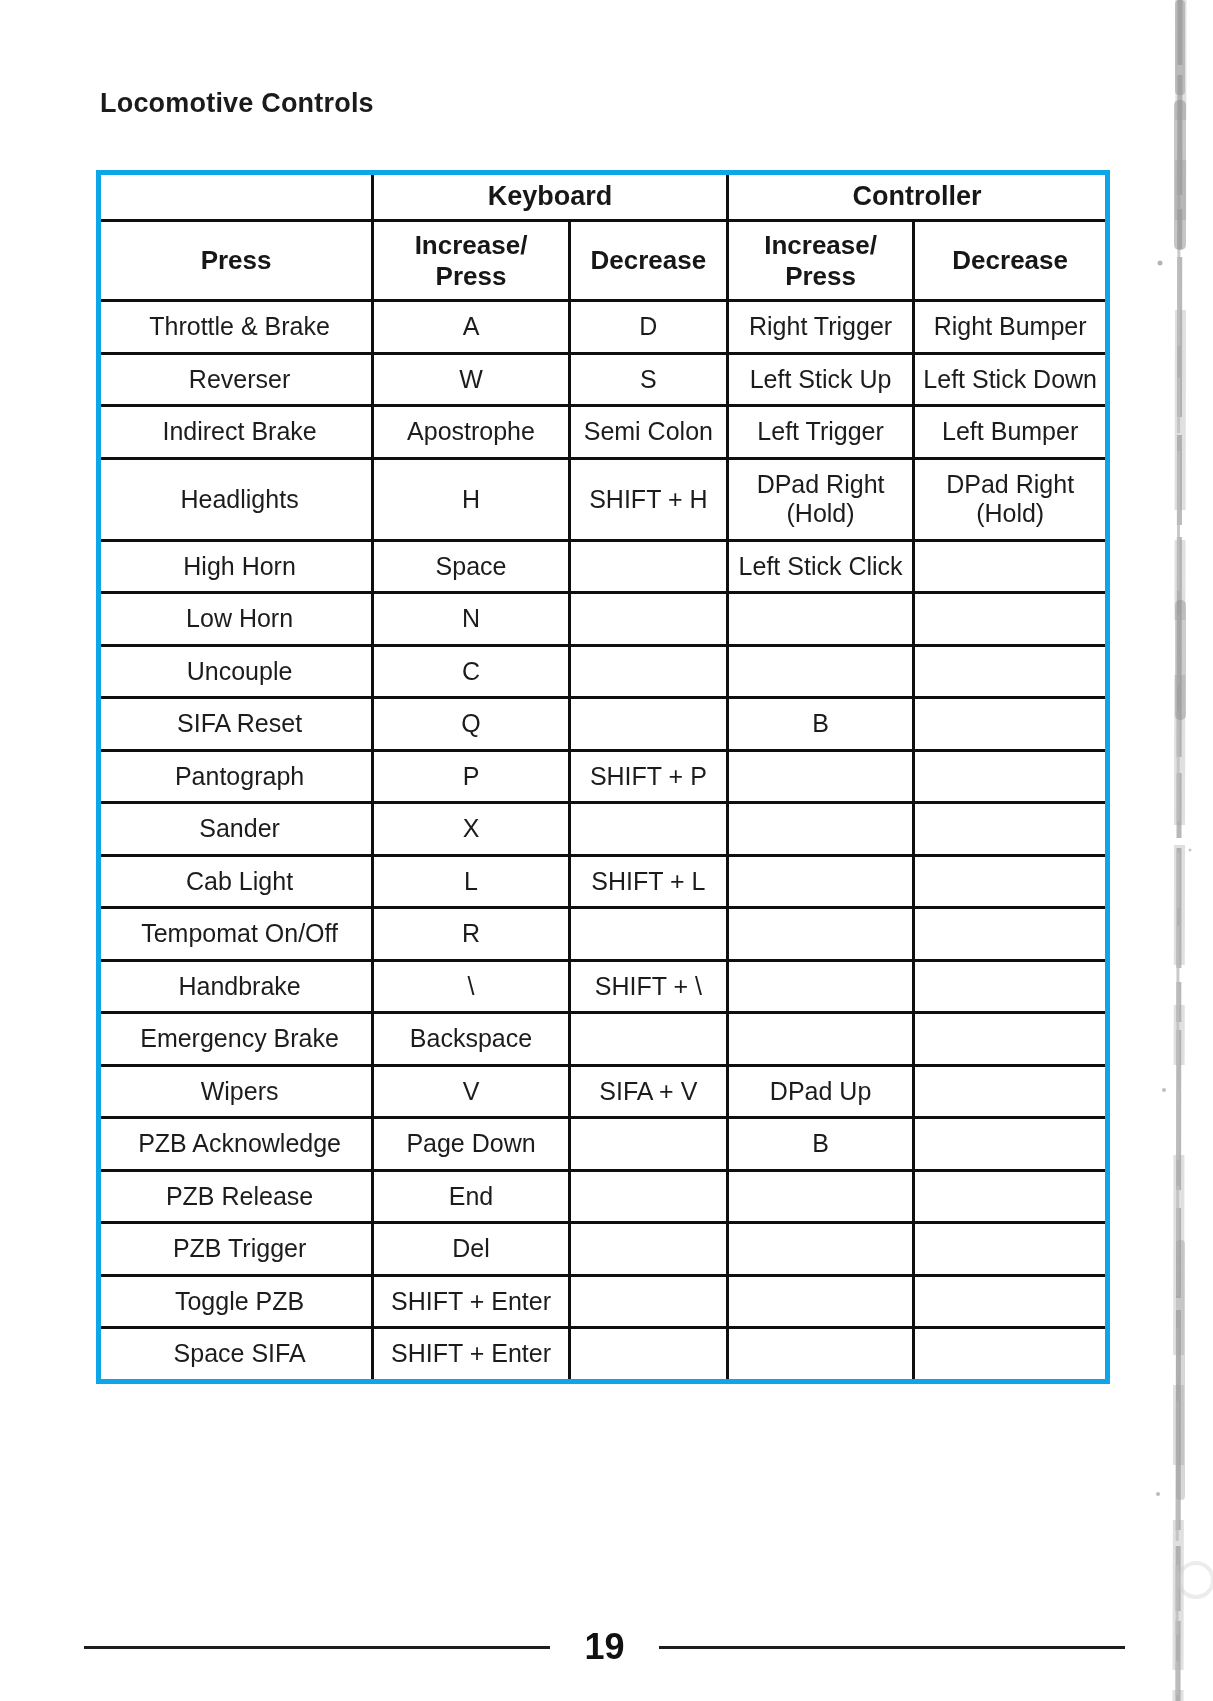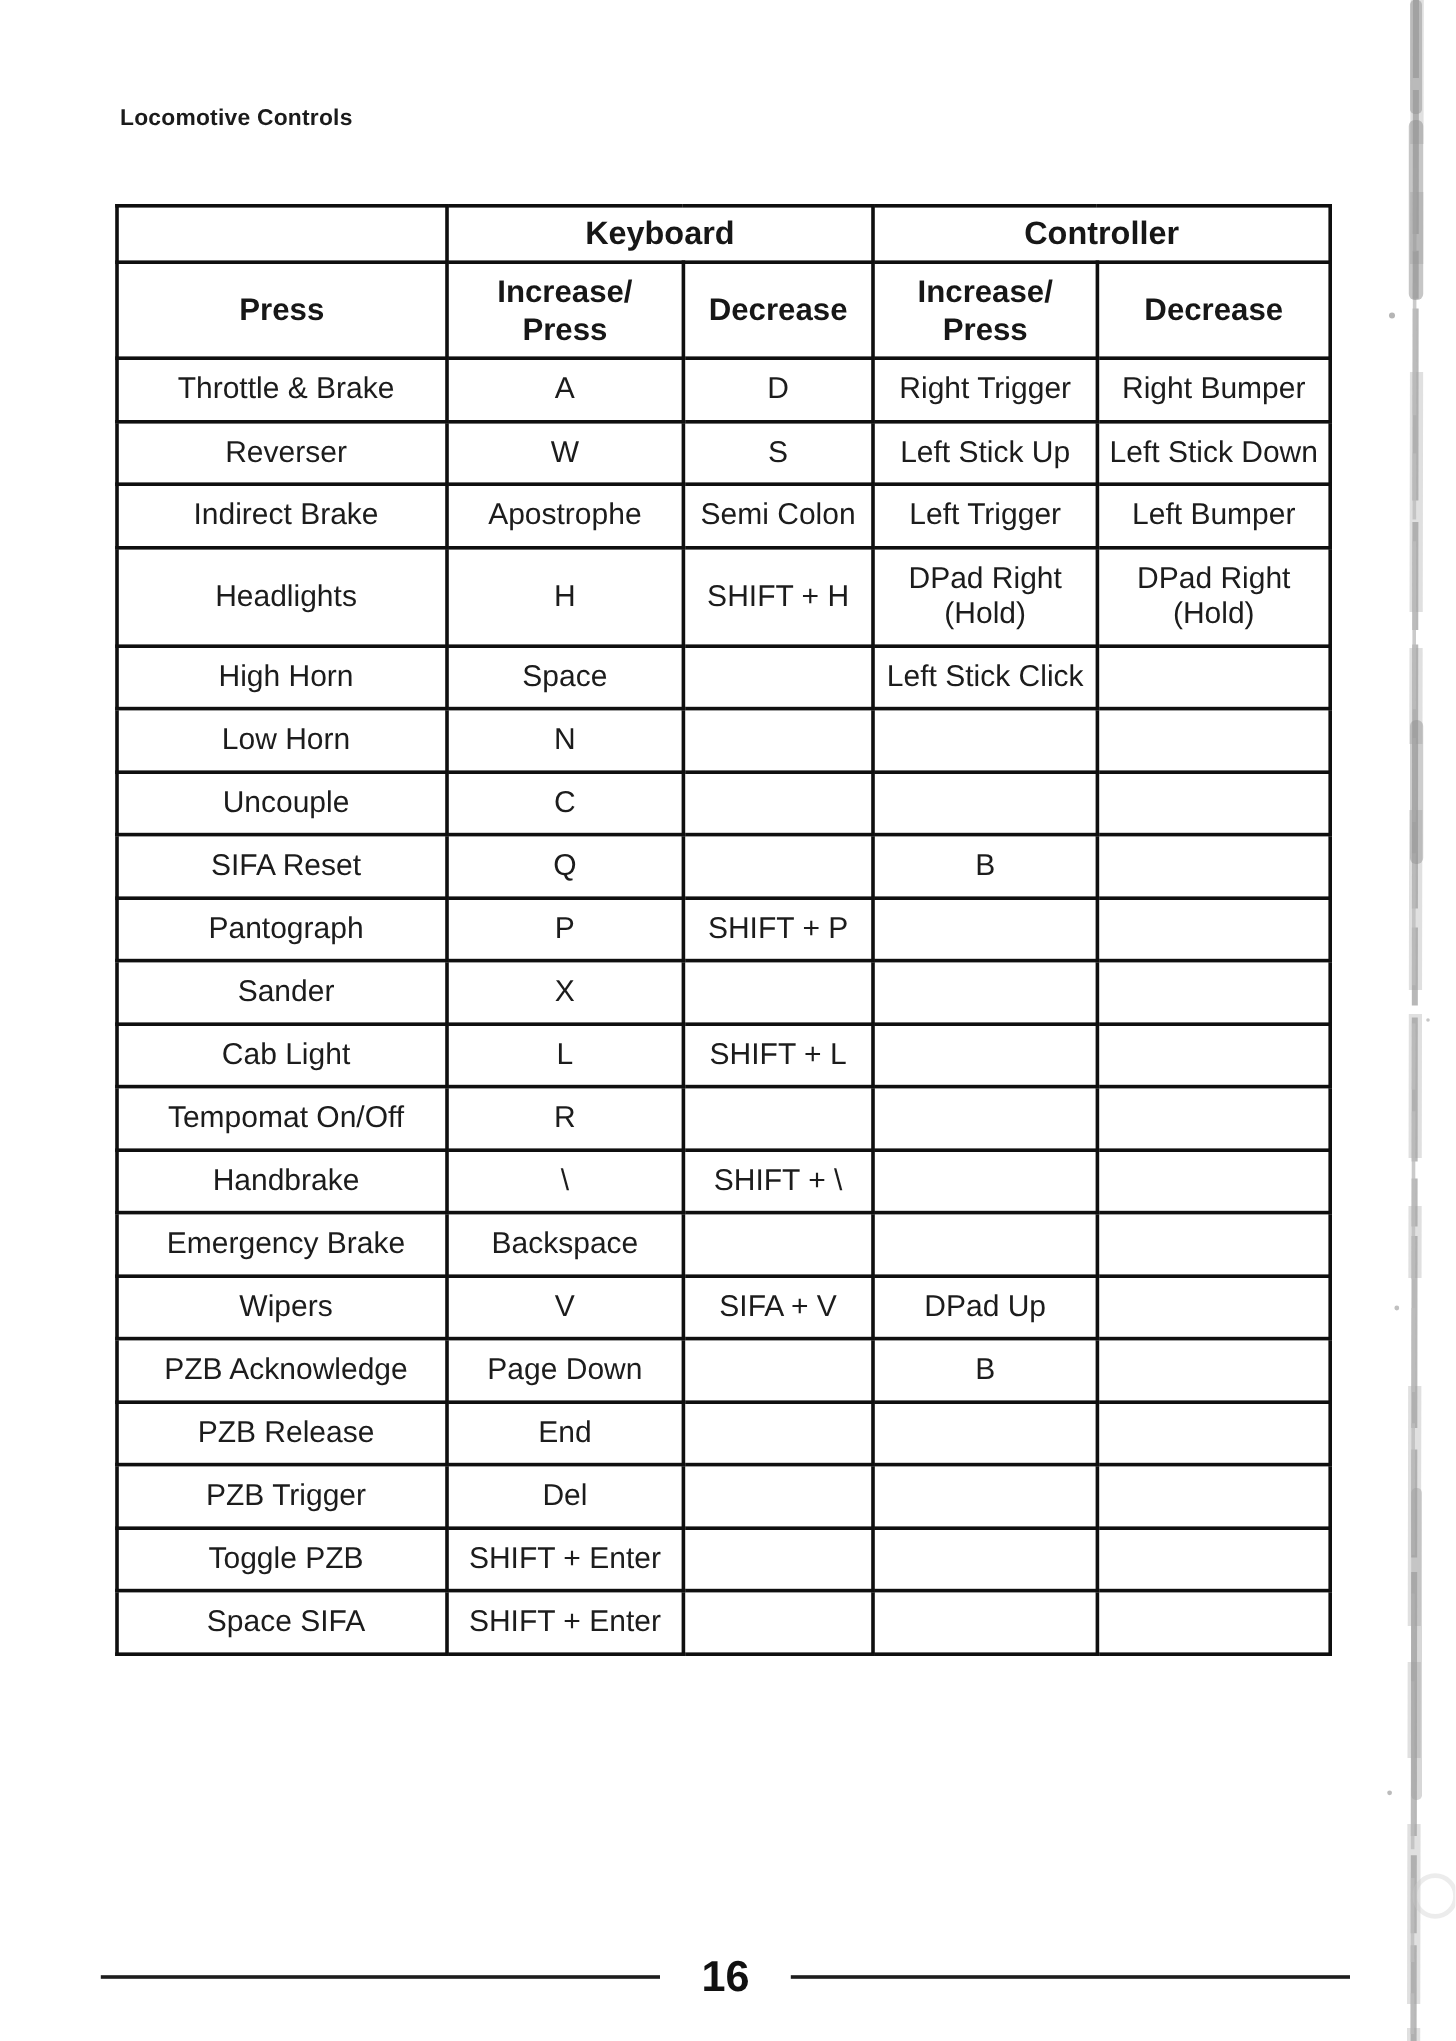--- a/index.html
+++ b/index.html
@@ -4,26 +4,26 @@
 <style>
   html,body{margin:0;padding:0;}
   body{
     width:1213px;height:1701px;position:relative;overflow:hidden;
     background:#ffffff;
     font-family:"Liberation Sans","DejaVu Sans",sans-serif;
     color:#171717;
   }
   .page-title{
     position:absolute;left:100px;top:88px;margin:0;
-    font-size:19px;font-weight:bold;color:#1b1b1b;letter-spacing:.2px;
+    font-size:27px;font-weight:bold;color:#1b1b1b;letter-spacing:.2px;
   }
   table.controls{
     position:absolute;left:96px;top:170px;width:1014px;
     border-collapse:collapse;table-layout:fixed;
-    border:2px solid #0ea5e9;
+    border:5px solid #0ea5e9;
   }
   table.controls th, table.controls td{
     border:3px solid #0f0f0f;
     text-align:center;vertical-align:middle;
     line-height:1.18;
     overflow:hidden;
   }
   th.group-h{height:40px;font-size:27px;font-weight:bold;padding:2px 4px;}
   th.col-h{font-size:26px;font-weight:bold;padding:8px 6px;}
   td{font-size:25px;font-weight:400;padding:10px 8px;color:#1c1c1c;}
@@ -226,21 +226,21 @@
     <td class="c-val">SHIFT + Enter</td>
     <td class="c-val"></td>
     <td class="c-val"></td>
     <td class="c-val"></td>
   </tr>
 </tbody>
 </table>
 
 <div class="footer">
   <div class="rule"></div>
-  <div class="page-num">16</div>
+  <div class="page-num">19</div>
   <div class="rule"></div>
 </div>
 
 <svg class="edge-tex" viewBox="0 0 63 1701" xmlns="http://www.w3.org/2000/svg" aria-hidden="true">
   <line x1="31" y1="0" x2="28" y2="1701" stroke="#8f8f8f" stroke-width="11" opacity="0.28" stroke-dasharray="120 40 60 90 200 30 80 55 150 20"></line>
   <line x1="30" y1="0" x2="28" y2="1701" stroke="#a0a0a0" stroke-width="5" opacity="0.75" stroke-dasharray="65 10 120 14 40 8 160 18 90 12 220 16"></line>
   <line x1="29" y1="140" x2="27" y2="1695" stroke="#bdbdbd" stroke-width="3" opacity="0.8" stroke-dasharray="70 26 110 32 55 18 140 24"></line>
   <rect x="25" y="0" width="10" height="95" rx="4" fill="#949494" opacity="0.5"></rect>
   <rect x="24" y="100" width="12" height="150" rx="5" fill="#8d8d8d" opacity="0.5"></rect>
   <rect x="25" y="600" width="11" height="120" rx="5" fill="#909090" opacity="0.45"></rect>

